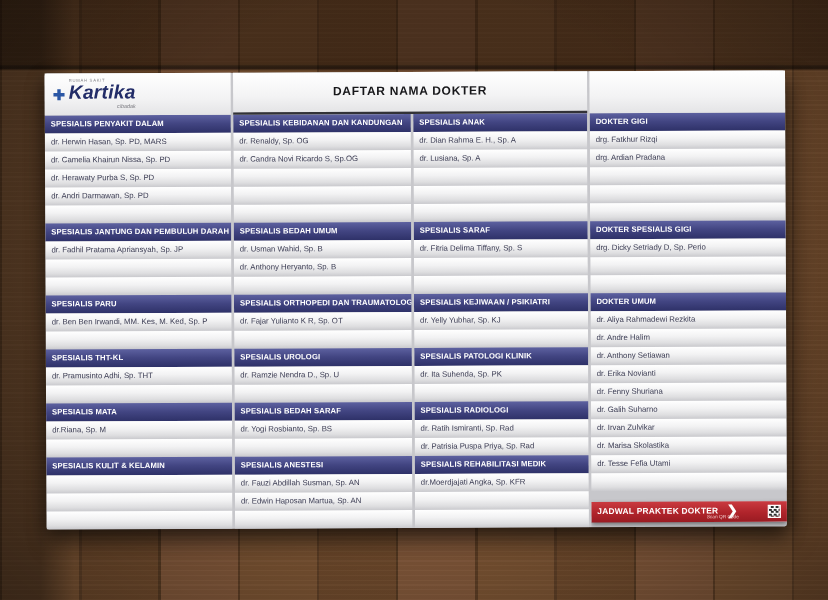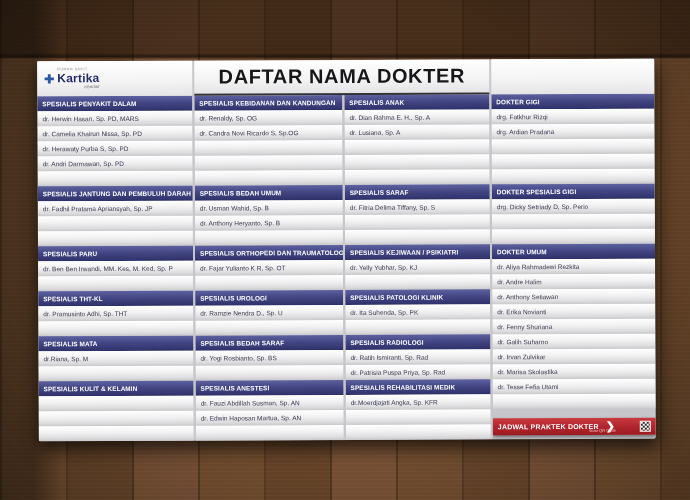--- a/index.html
+++ b/index.html
@@ -22,26 +22,26 @@
   }
   .board{
     position:absolute;left:38px;top:60px;width:617px;height:380px;
     background:#c7c7cb;border-radius:2px;
     transform:rotate(-0.25deg);
     box-shadow:0 6px 14px rgba(0,0,0,.5), 5px 10px 22px rgba(0,0,0,.35);
   }
   .band{display:grid;grid-template-columns:155px 295px 1fr;gap:2px;height:35px;}
   .band-cell{background:linear-gradient(180deg,#ffffff 0%,#f3f3f4 60%,#e4e4e6 100%);display:flex;align-items:center;overflow:hidden;}
   .band-cell.title-cell{justify-content:center;border-bottom:2px solid #323237;box-sizing:border-box;}
-  .page-title{font-size:20px;font-weight:bold;color:#17171a;letter-spacing:.6px;}
+  .page-title{font-size:10px;font-weight:bold;color:#17171a;letter-spacing:.6px;}
   .logo{display:flex;align-items:center;gap:3px;padding-left:7px;}
   .logo-plus{color:#2b57a5;font-size:12px;font-weight:bold;line-height:1;}
   .logo-stack{display:flex;flex-direction:column;line-height:1;}
   .logo-top{font-size:3.5px;color:#8a8a8f;letter-spacing:.6px;margin-bottom:.5px;}
-  .logo-name{font-size:12px;font-weight:bold;color:#222c68;letter-spacing:.2px;}
+  .logo-name{font-size:16px;font-weight:bold;font-style:italic;color:#222c68;letter-spacing:.2px;}
   .logo-sub{font-size:4.5px;color:#7c7c82;font-style:italic;text-align:right;margin-top:.5px;}
   .cols{display:grid;grid-template-columns:155px 148px 145px 1fr;gap:2px;height:345px;}
   .col{display:flex;flex-direction:column;overflow:hidden;}
   .cell{height:15px;flex:0 0 15px;line-height:15px;overflow:hidden;white-space:nowrap;box-sizing:border-box;}
   .cell.row, .cell.blank{
     background:linear-gradient(180deg,#ffffff 0%,#f2f2f3 42%,#dedee0 78%,#c9c9cd 100%);
   }
   .cell.row{color:#3a3b52;font-size:6.5px;padding-left:5px;}
   .cell.header{
     background:linear-gradient(180deg,#5d61a0 0%,#424582 48%,#2e3168 100%);

